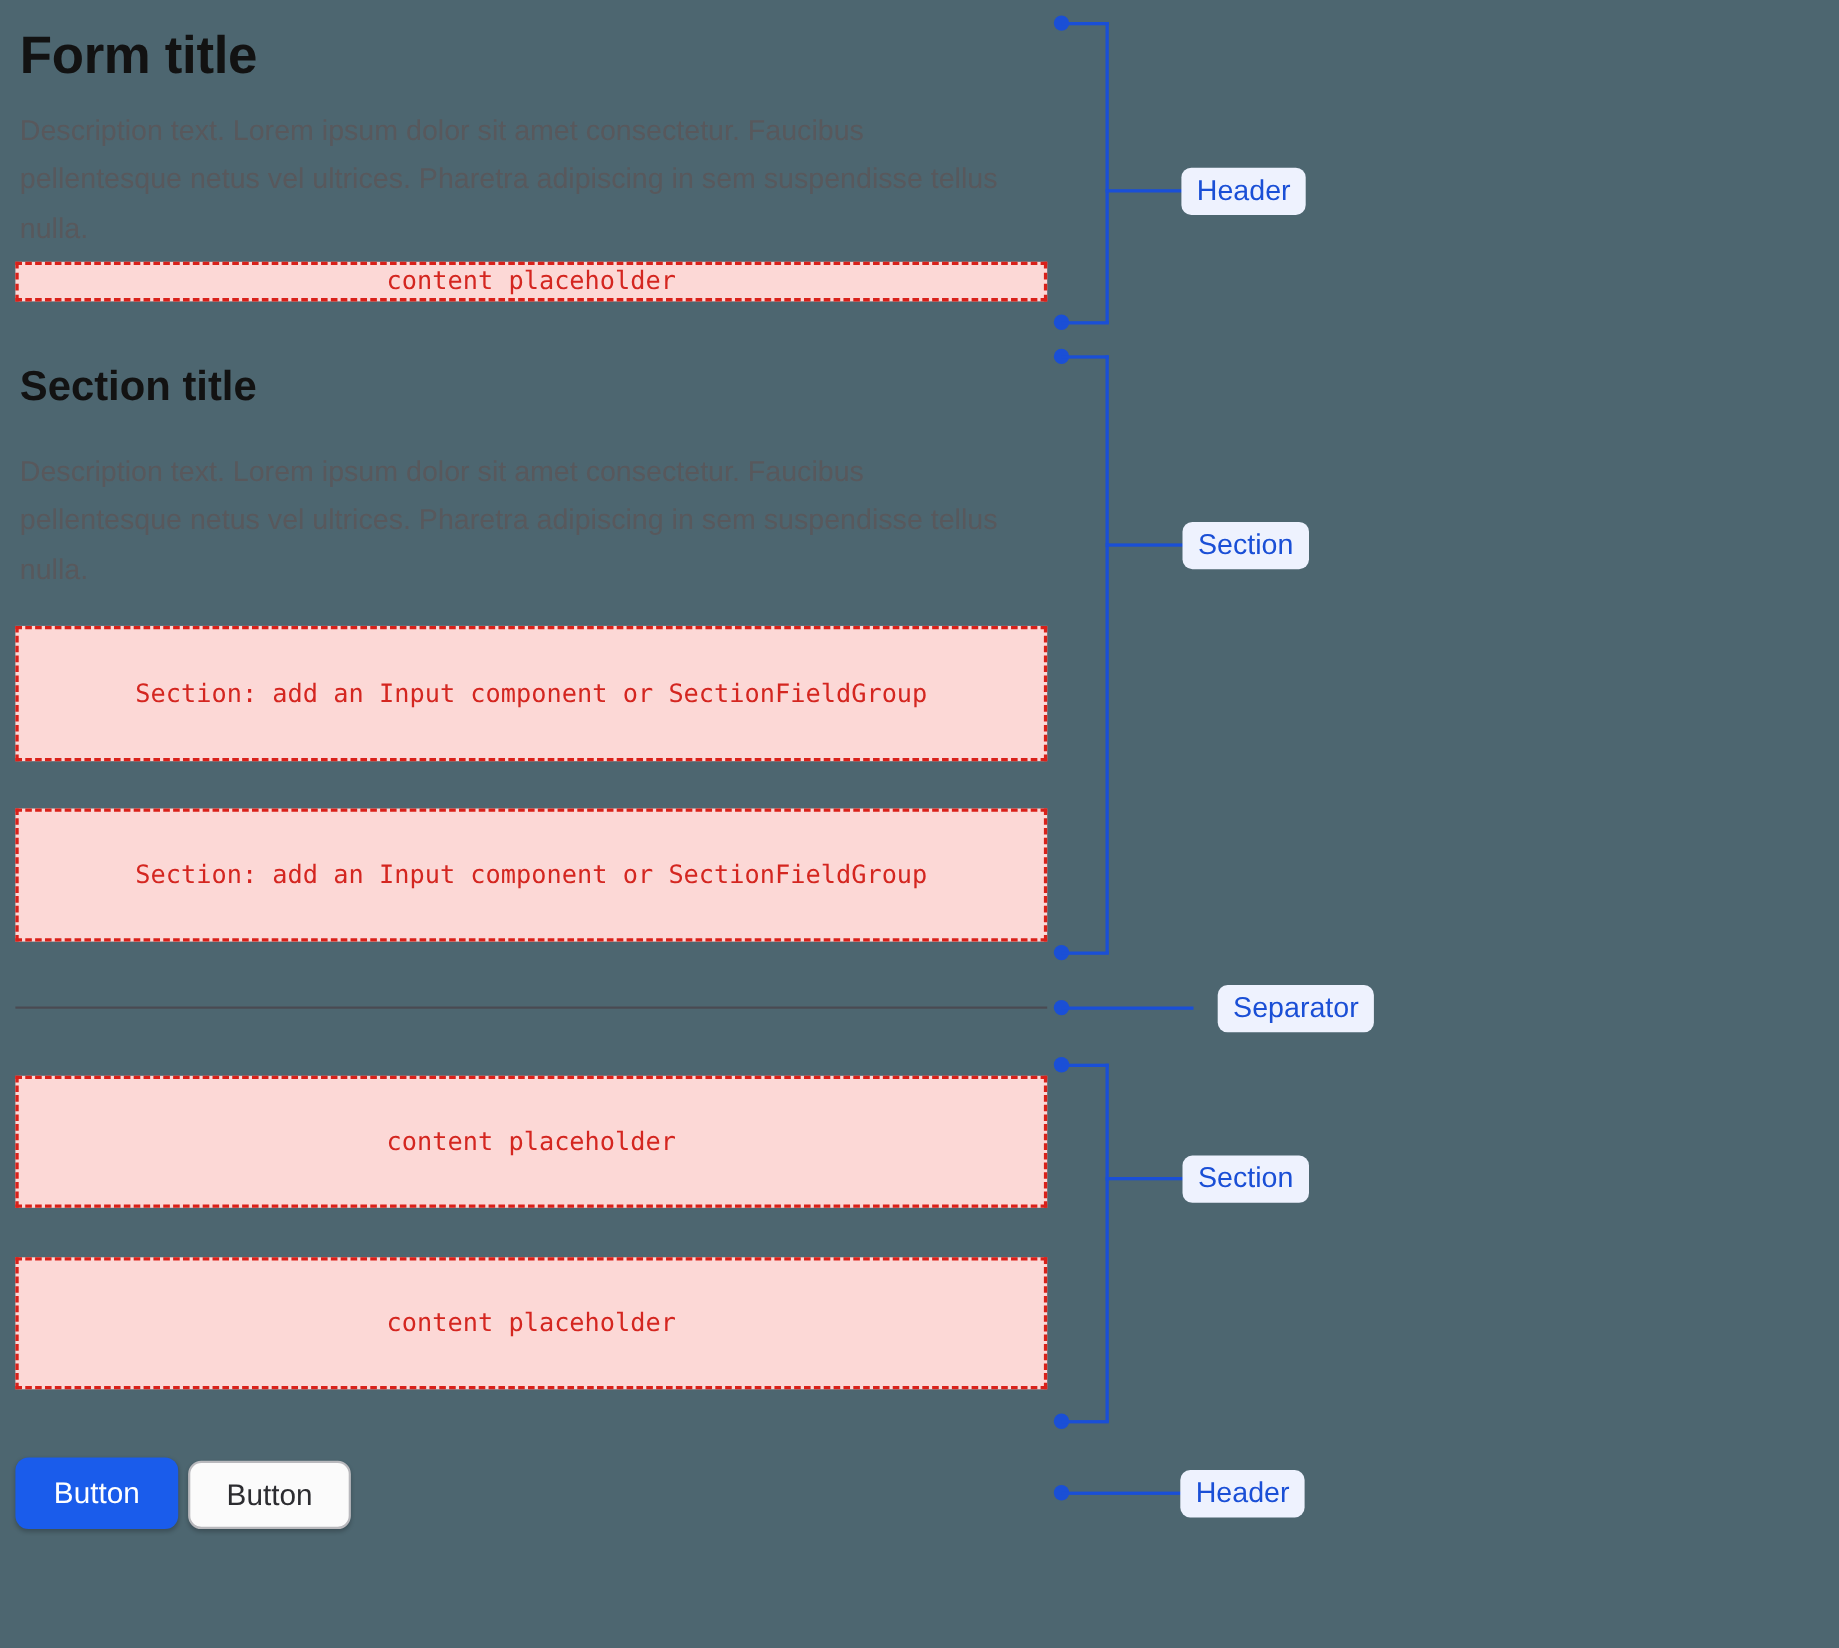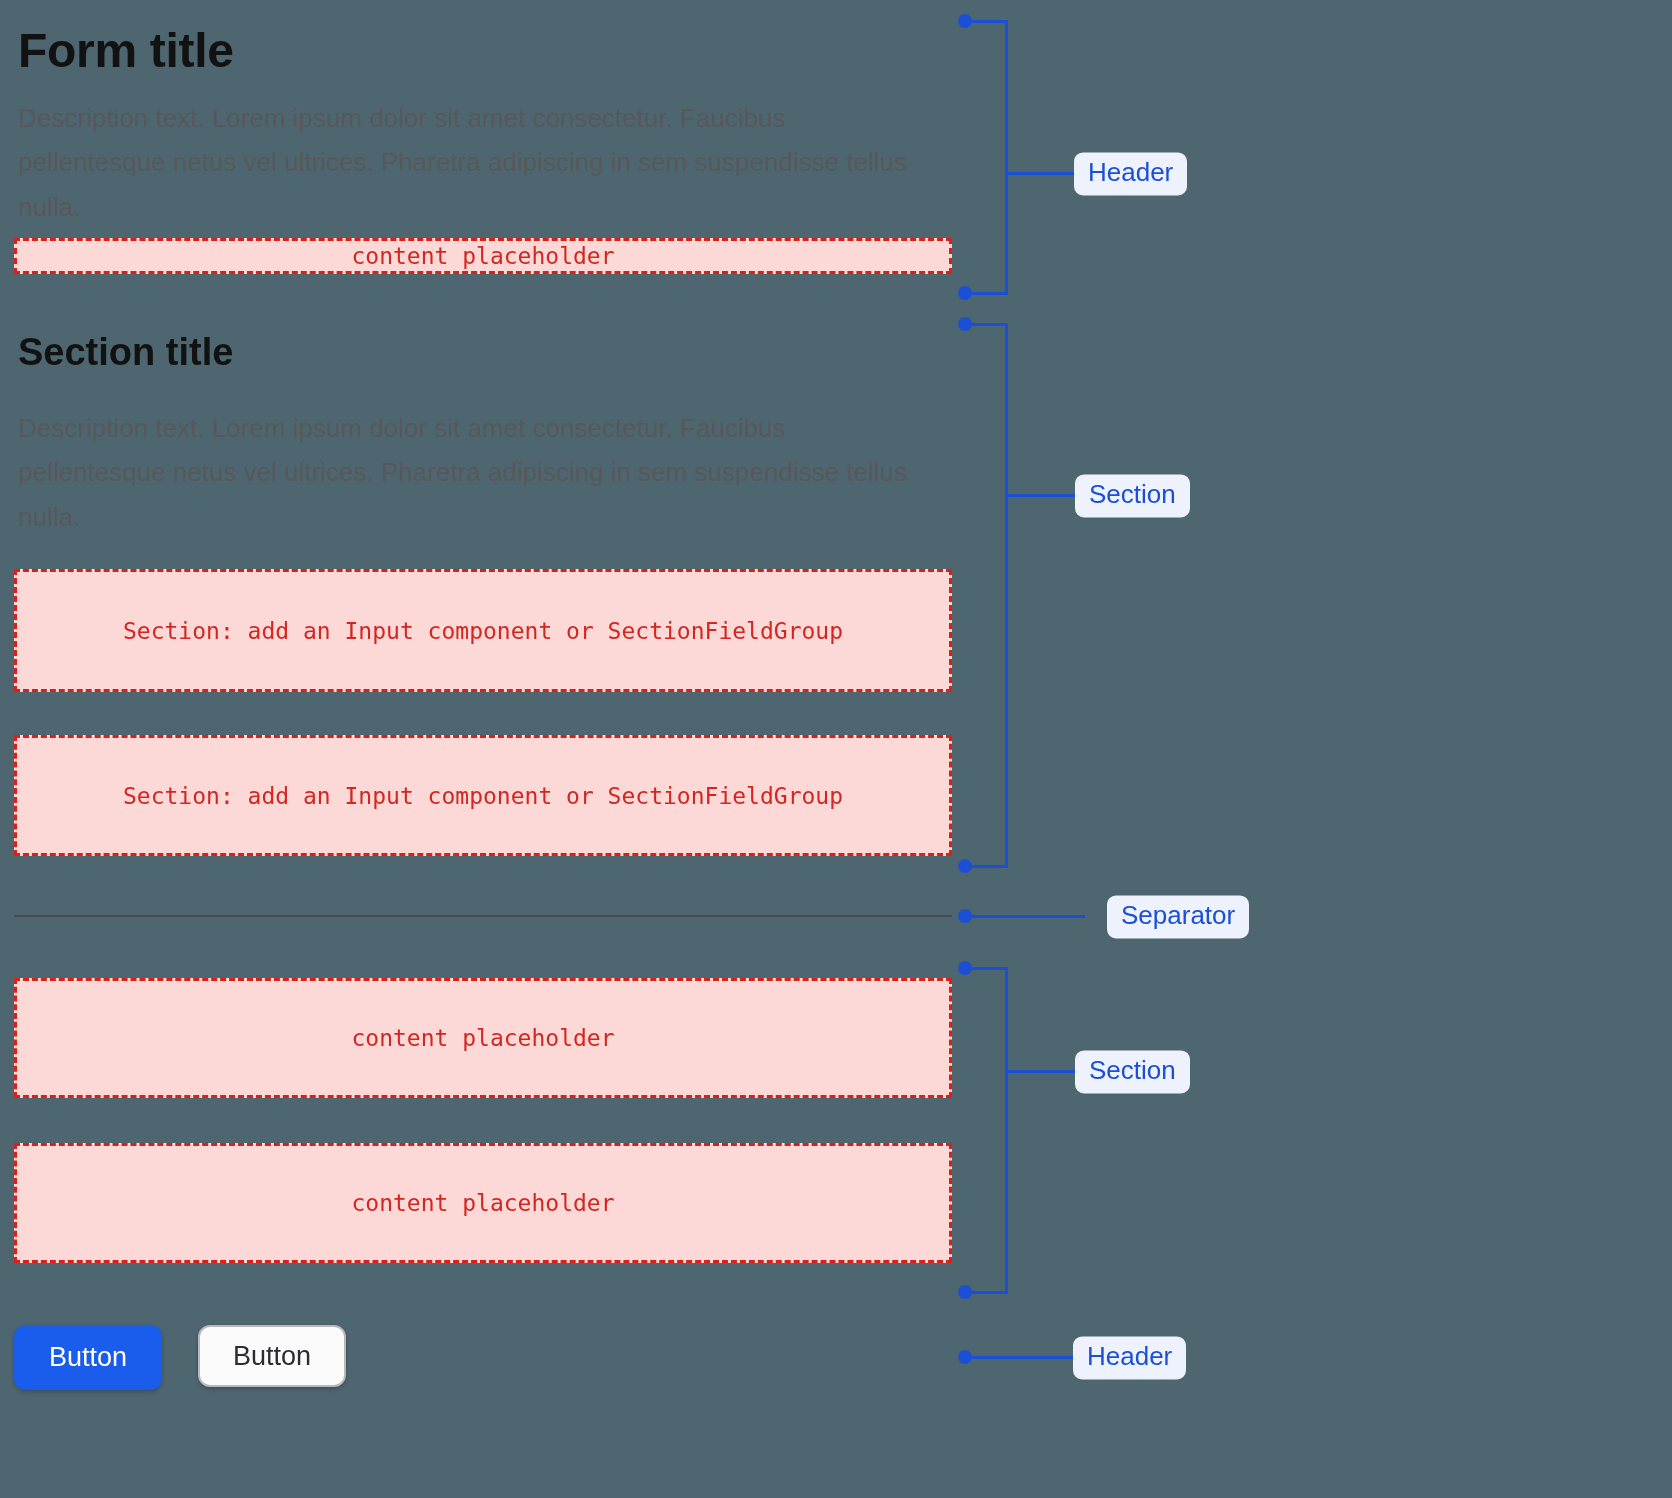--- a/index.html
+++ b/index.html
@@ -115,22 +115,22 @@
     height: 2px;
     background: #4a4a52;
   }
 
   
   .footer-bar {
     position: absolute;
     left: 14px;
     top: 1325px;
     display: flex;
-    align-items: flex-start;
-    gap: 36px;
+    align-items: flex-end;
+    gap: 9px;
   }
 
   .btn {
     font-family: "Liberation Sans", sans-serif;
     font-size: 27px;
     border-radius: 12px;
     display: flex;
     align-items: center;
     justify-content: center;
     cursor: pointer;

